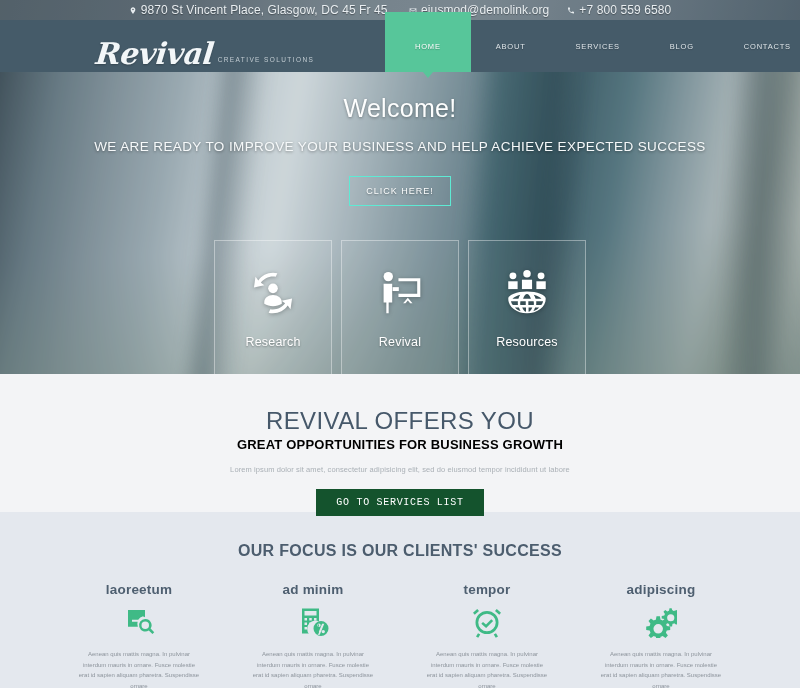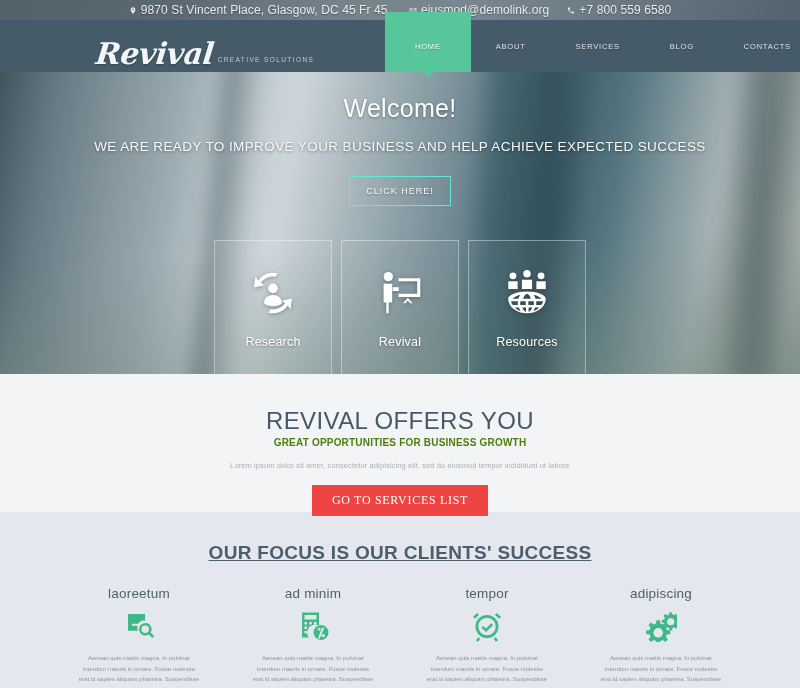--- a/index.html
+++ b/index.html
@@ -234,70 +234,69 @@
     height: 138px;
   }
   .offers-h1 {
     font-size: 24px;
     color: #46586a;
     letter-spacing: 0.4px;
     font-weight: normal;
   }
   .offers-h2 {
     margin-top: 2px;
-    font-size: 10px;
-    color: #4d7c0f;
+    font-size: 13px;
+    color: #000000;
     letter-spacing: 0.2px;
     font-weight: bold;
   }
   .offers-p {
     margin-top: 13px;
     font-size: 7.5px;
     color: #aab0b6;
     letter-spacing: 0.1px;
   }
   .offers-btn {
     display:inline-block;
     margin-top: 15px;
-    background: #ef4444;
+    background: #14532d;
     color: #ffffff;
-    font-size: 12px;
+    font-size: 10px;
     letter-spacing: 0.7px;
     padding: 8px 20px;
     border: none;
     cursor: pointer;
-    font-family: Liberation Serif, serif;
+    font-family: Liberation Mono, monospace;
   }
 
   
   .focus {
     background: #e4e8ee;
     text-align: center;
     padding-top: 30px;
     height: 176px;
   }
   .focus-h {
-    font-size: 19px;
+    font-size: 16px;
     color: #4c5d6e;
     letter-spacing: 0.3px;
     font-weight: bold;
-    text-decoration: underline;
   }
   .cols {
     margin-top: 22px;
     display: flex;
     justify-content: center;
     gap: 26px;
   }
   .col { width: 148px; }
   .col-title {
     font-size: 13.5px;
     color: #4e5f70;
     letter-spacing: 0.2px;
-    font-weight: normal;
+    font-weight: bold;
   }
   .col-ico {
     margin: 9px auto 0;
     width: 32px; height: 32px;
   }
   .col-ico svg { width:100%; height:100%; display:block; fill:#3fba86; }
   .col-p {
     margin-top: 11px;
     font-size: 6px;
     line-height: 1.75;

